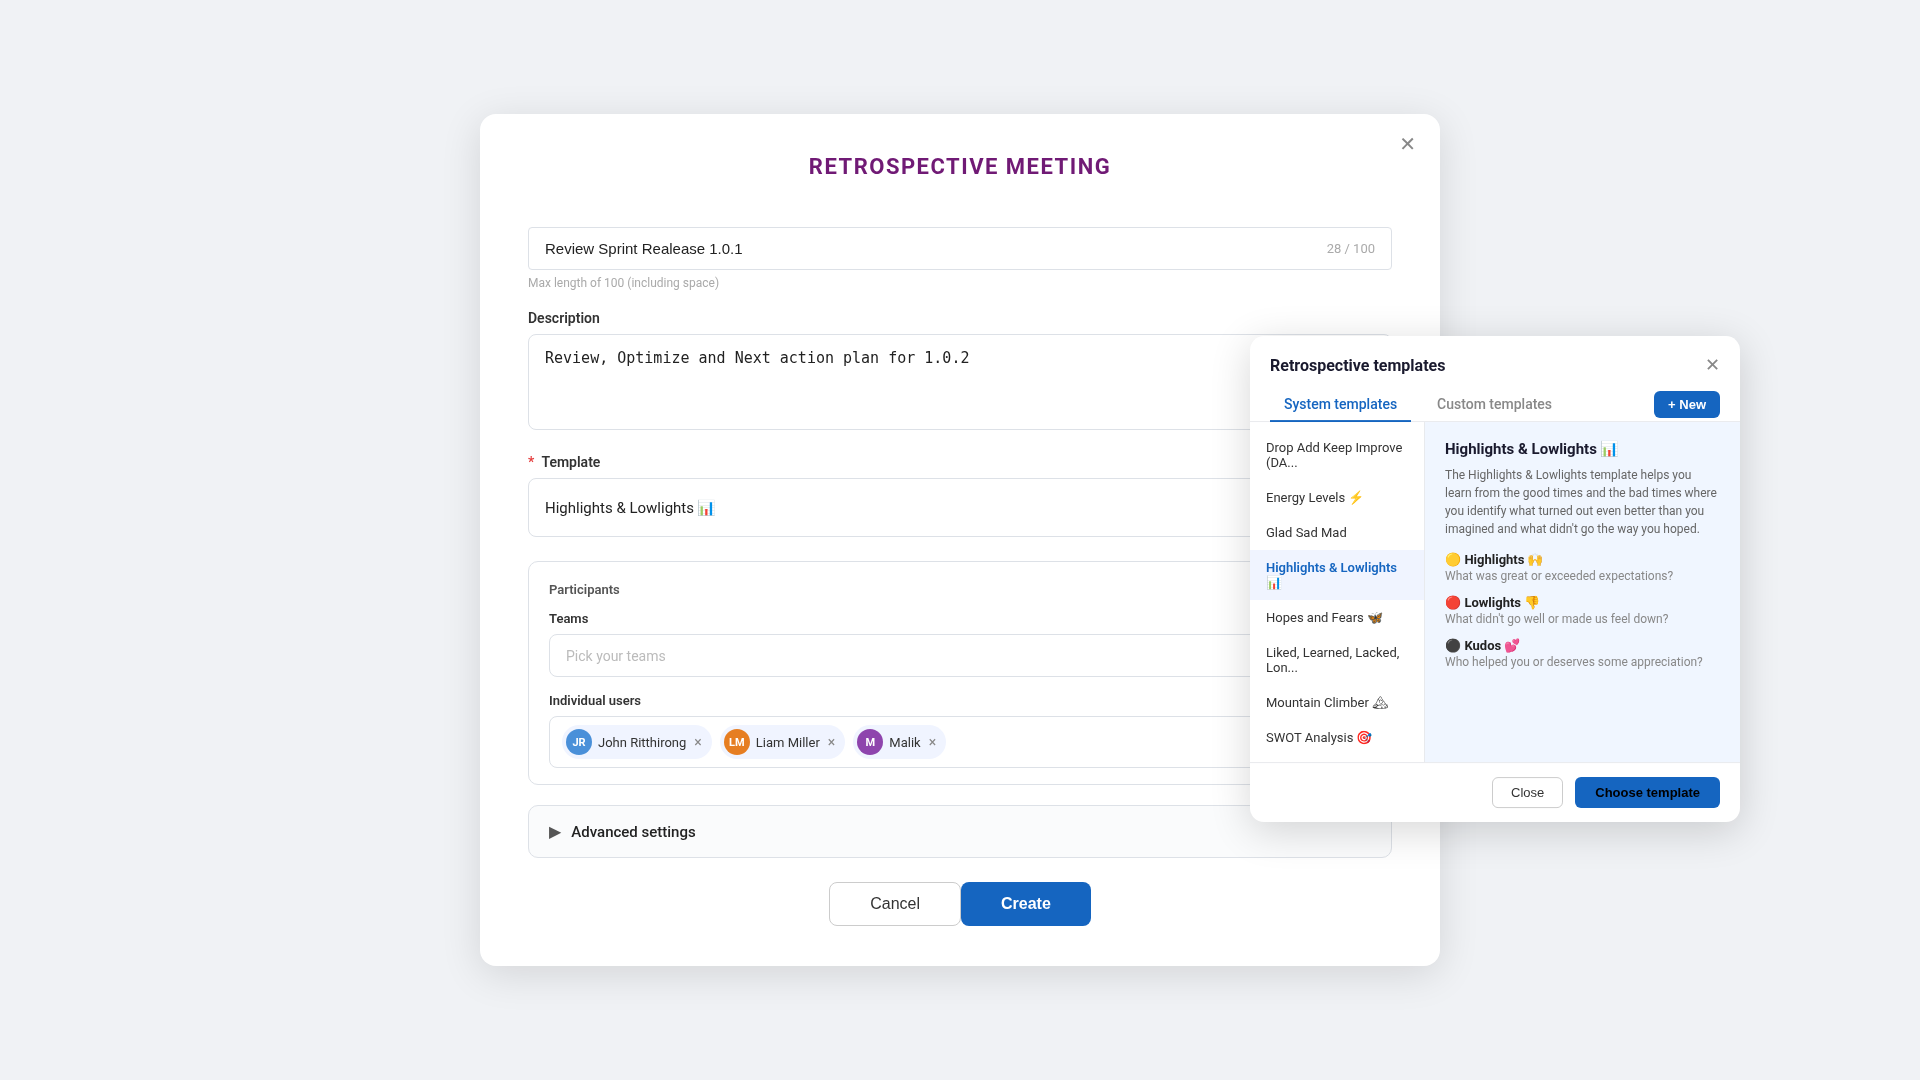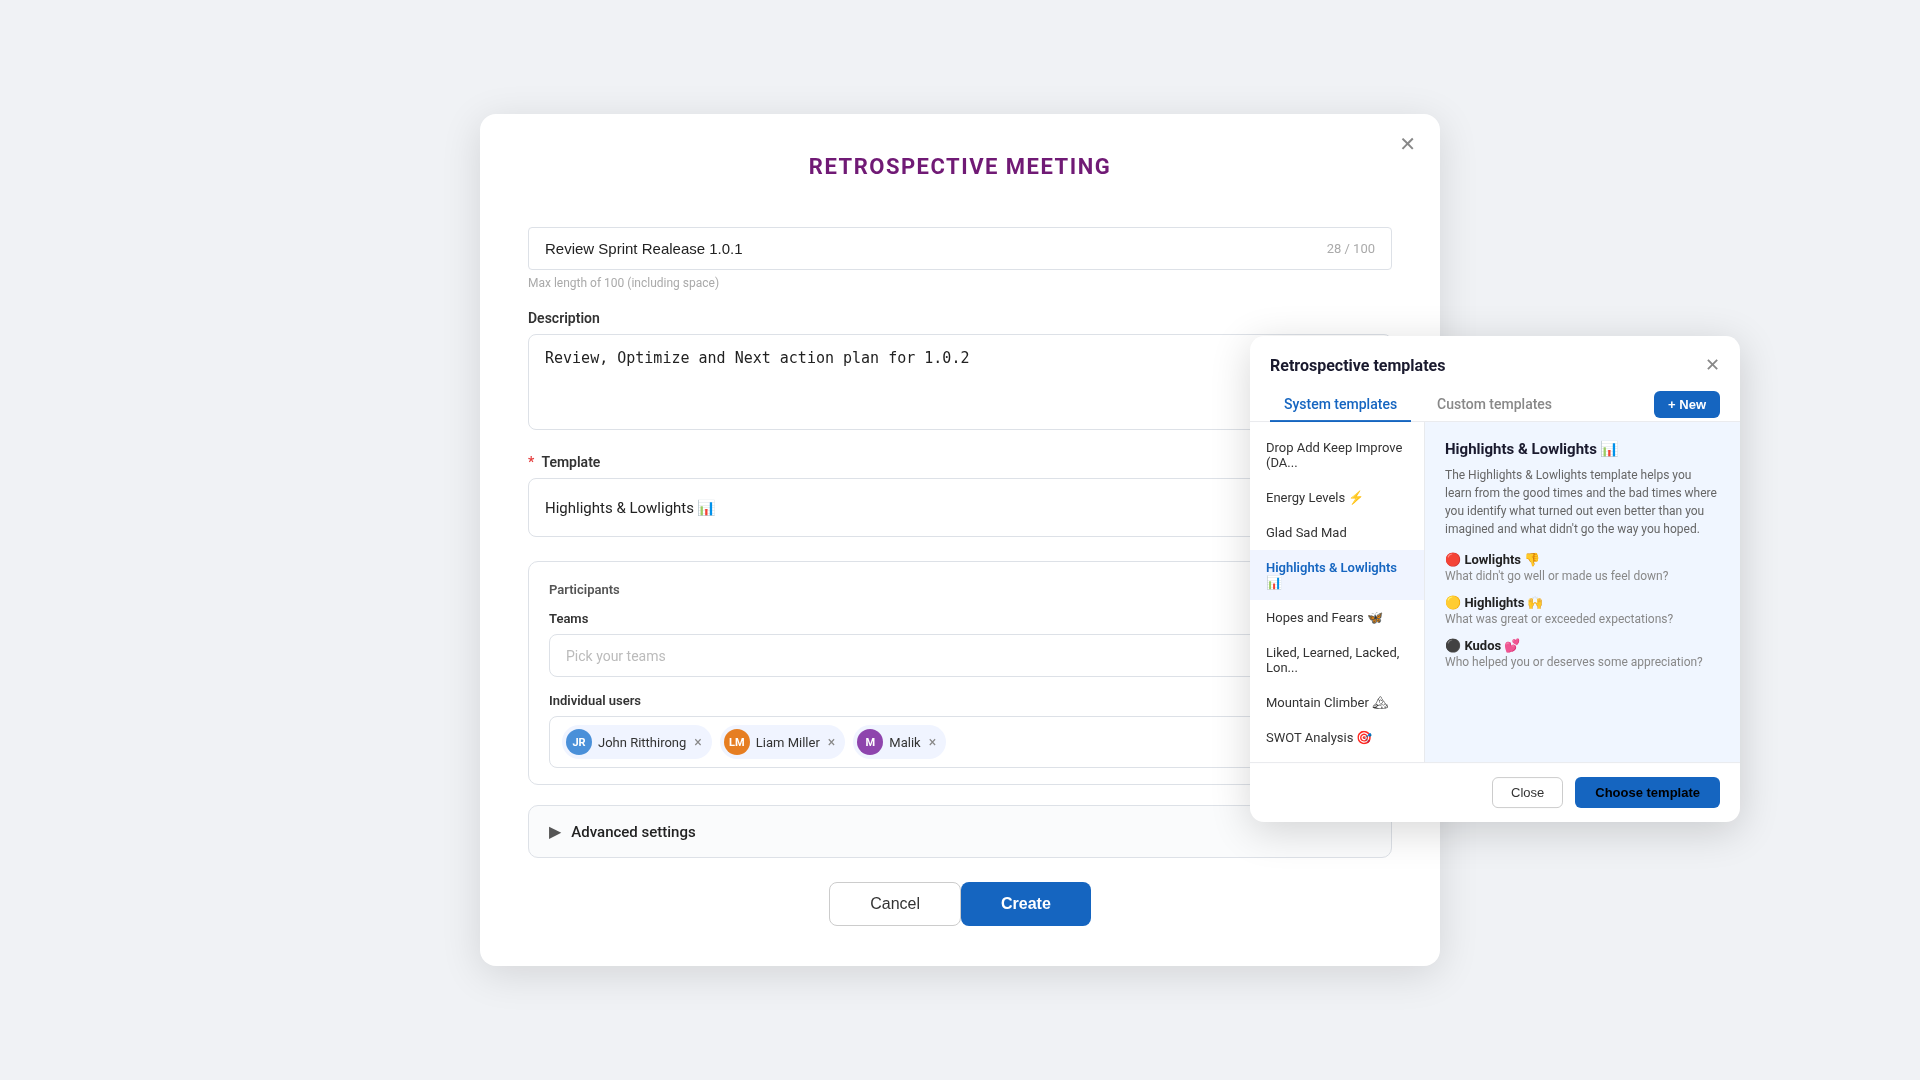--- a/index.html
+++ b/index.html
@@ -486,27 +486,27 @@
       <div class="template-list-item">Liked, Learned, Lacked, Lon...</div>
       <div class="template-list-item">Mountain Climber 🏔</div>
       <div class="template-list-item">SWOT Analysis 🎯</div>
     </div>
 
     <div class="template-detail">
       <div class="detail-title">Highlights &amp; Lowlights 📊</div>
       <div class="detail-desc">The Highlights &amp; Lowlights template helps you learn from the good times and the bad times where you identify what turned out even better than you imagined and what didn't go the way you hoped.</div>
 
       <div class="section-item">
+        <div class="section-title">🟡 Highlights 🙌</div>
+        <div class="section-sub">What was great or exceeded expectations?</div>
+      </div>
+
+      <div class="section-item">
         <div class="section-title">🔴 Lowlights 👎</div>
         <div class="section-sub">What didn't go well or made us feel down?</div>
-      </div>
-
-      <div class="section-item">
-        <div class="section-title">🟡 Highlights 🙌</div>
-        <div class="section-sub">What was great or exceeded expectations?</div>
       </div>
 
       <div class="section-item">
         <div class="section-title">⚫ Kudos 💕</div>
         <div class="section-sub">Who helped you or deserves some appreciation?</div>
       </div>
     </div>
   </div>
 
   <div class="panel-footer">

